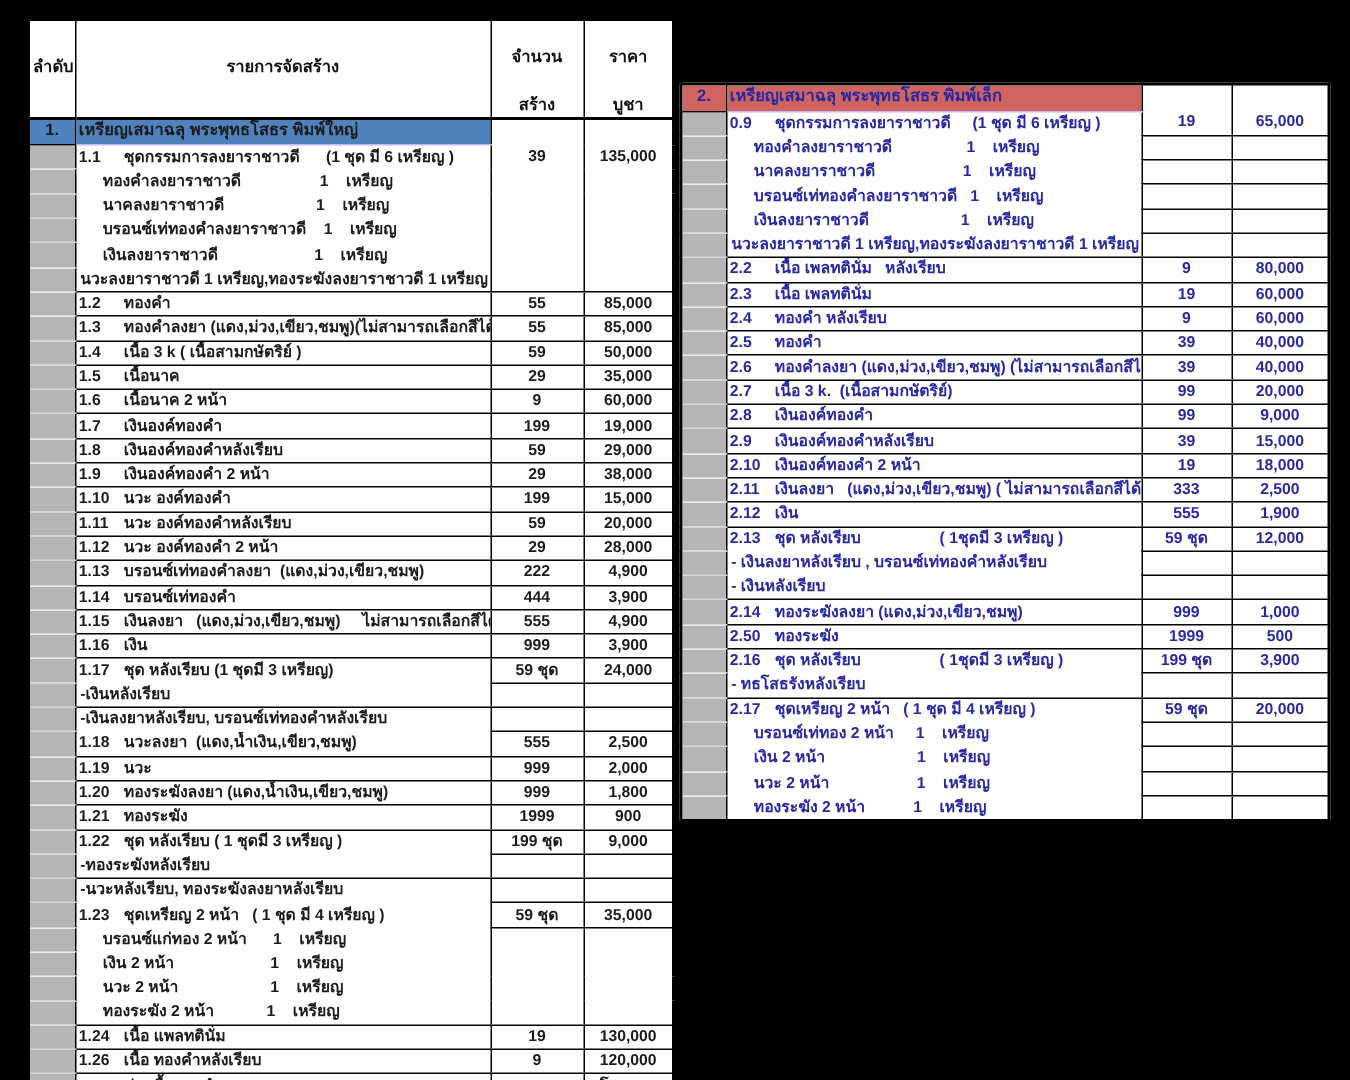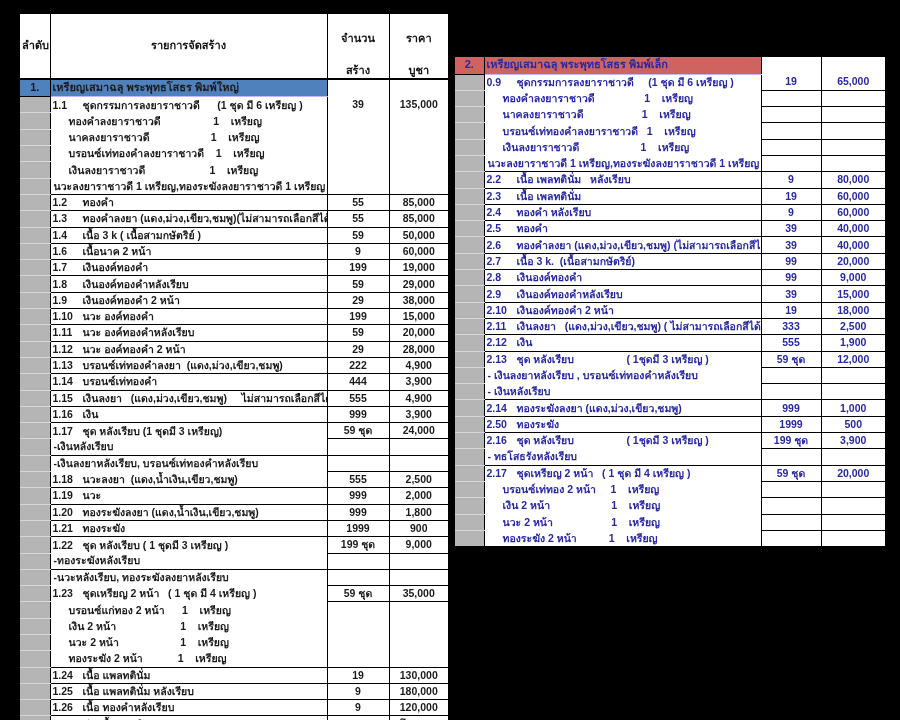--- a/index.html
+++ b/index.html
@@ -134,20 +134,26 @@
         <td class="price">85,000</td>
       </tr>
       <tr class="item end">
         <td class="stub"></td>
         <td class="ct"><span class="no">1.4</span>เนื้อ 3 k ( เนื้อสามกษัตริย์ )</td>
         <td class="qty">59</td>
         <td class="price">50,000</td>
       </tr>
       <tr class="item end">
         <td class="stub"></td>
+        <td class="ct"><span class="no">1.5</span>เนื้อนาค</td>
+        <td class="qty">29</td>
+        <td class="price">35,000</td>
+      </tr>
+      <tr class="item end">
+        <td class="stub"></td>
         <td class="ct"><span class="no">1.6</span>เนื้อนาค 2 หน้า</td>
         <td class="qty">9</td>
         <td class="price">60,000</td>
       </tr>
       <tr class="item end">
         <td class="stub"></td>
         <td class="ct"><span class="no">1.7</span>เงินองค์ทองคำ</td>
         <td class="qty">199</td>
         <td class="price">19,000</td>
       </tr>
@@ -293,26 +299,20 @@
         <td class="stub"></td>
         <td class="ct">ทองระฆัง 2 หน้า            1    เหรียญ</td>
         <td class="qty"></td>
         <td class="price"></td>
       </tr>
       <tr class="item end">
         <td class="stub"></td>
         <td class="ct"><span class="no">1.24</span>เนื้อ แพลทตินั่ม</td>
         <td class="qty">19</td>
         <td class="price">130,000</td>
-      </tr>
-      <tr class="item end">
-        <td class="stub"></td>
-        <td class="ct"><span class="no">1.25</span>เนื้อ แพลทตินั่ม หลังเรียบ</td>
-        <td class="qty">9</td>
-        <td class="price">180,000</td>
       </tr>
       <tr class="item end">
         <td class="stub"></td>
         <td class="ct"><span class="no">1.26</span>เนื้อ ทองคำหลังเรียบ</td>
         <td class="qty">9</td>
         <td class="price">120,000</td>
       </tr>
       <tr class="item end">
         <td class="stub"></td>
         <td class="ct"><span class="no">1.27</span>ช่อ เนื้อทองคำ</td>

